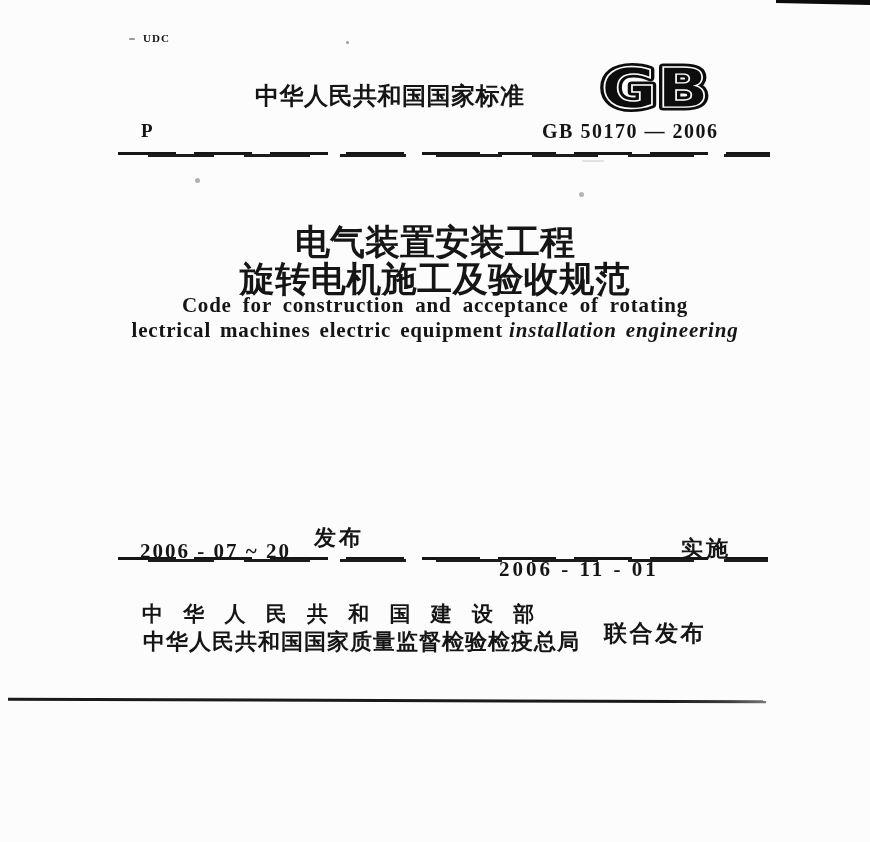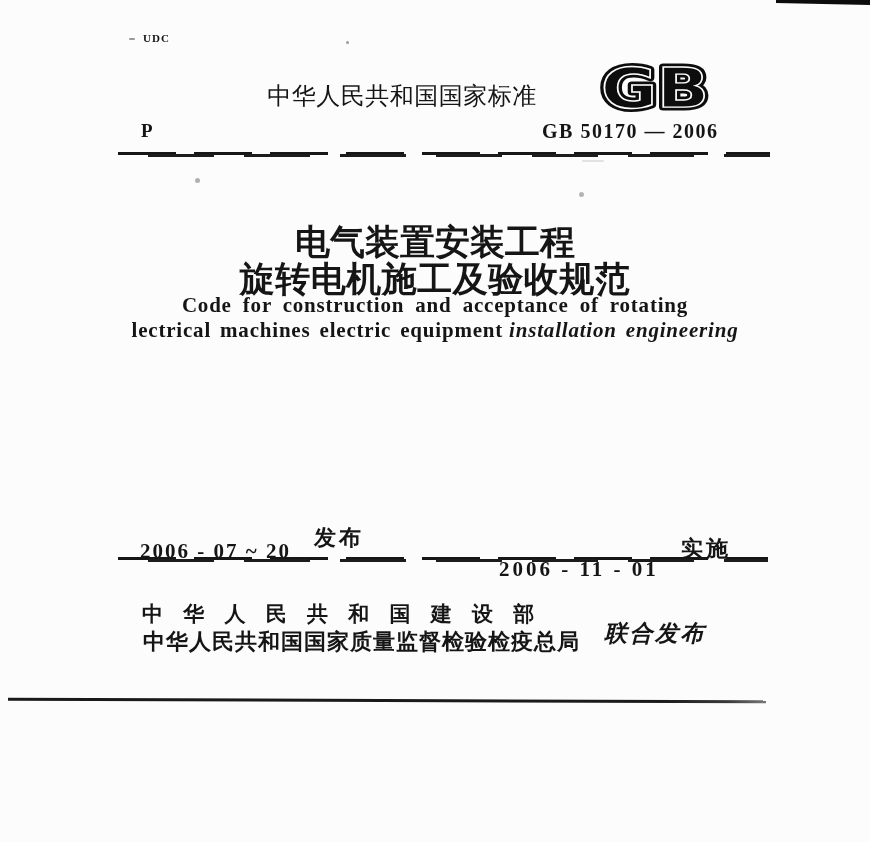--- a/index.html
+++ b/index.html
@@ -8,22 +8,22 @@
     width:870px;height:842px;
     background:#fcfcfc;
     overflow:hidden;
     font-family:"Liberation Serif","DejaVu Serif",serif;
     color:#151515;
   }
   .abs{position:absolute;line-height:1;white-space:nowrap;}
 
   
   .udc{left:143px;top:33px;font-size:11px;font-weight:bold;letter-spacing:1px;}
-  .std-heading{left:255px;top:84px;width:294px;text-align:center;
-               font-size:24px;font-weight:normal;letter-spacing:0.5px;}
+  .std-heading{left:255px;top:84px;width:294px;
+               font-size:24px;font-weight:bold;letter-spacing:0.5px;}
   .doc-class{left:141px;top:121px;font-size:19px;font-weight:bold;}
   .std-number{left:542px;top:121px;width:172px;text-align:right;
               font-size:20px;font-weight:bold;letter-spacing:1.5px;}
   .gb-logo{left:596px;top:57px;}
 
   
   .cn-title-1{left:0;top:225px;width:870px;text-align:center;
               font-size:35px;font-weight:bold;letter-spacing:0;}
   .cn-title-2{left:0;top:262px;width:870px;text-align:center;
               font-size:35px;font-weight:bold;letter-spacing:0.5px;}
@@ -35,21 +35,21 @@
 
   
   .issue-date{left:140px;top:527px;font-size:21px;font-weight:bold;letter-spacing:2px;margin-top:14px;}
   .issue-label{left:314px;top:527px;font-size:22px;font-weight:bold;letter-spacing:3px;text-align:center;}
   .effective-date{left:499px;top:527px;font-size:21px;font-weight:bold;letter-spacing:3px;margin-top:32px;}
   .effective-label{left:681px;top:538px;font-size:22px;font-weight:bold;letter-spacing:3px;}
 
   
   .pub-1{left:142px;top:604px;font-size:21px;font-weight:bold;letter-spacing:7.5px;}
   .pub-2{left:143px;top:631px;font-size:22px;font-weight:bold;letter-spacing:1px;}
-  .joint{left:604px;top:622px;font-size:23px;font-weight:bold;letter-spacing:2.5px;font-style:italic;}
+  .joint{left:604px;top:622px;font-size:23px;font-weight:bold;letter-spacing:2.5px;}
 
   
   .rule{position:absolute;}
   .rule-1{left:118px;top:152px;width:652px;height:5px;}
   .rule-2{left:118px;top:557px;width:650px;height:6px;}
   .rule .r-a,.rule .r-b{position:absolute;left:0;width:100%;height:3px;}
   .rule .r-a{top:0;background:repeating-linear-gradient(90deg,#161616 0 58px,rgba(0,0,0,0) 58px 76px);}
   .rule .r-b{top:2px;background:repeating-linear-gradient(90deg,rgba(0,0,0,0) 0 30px,#1c1c1c 30px 96px);}
   .rule-3{left:8px;top:699px;width:758px;height:2.5px;
           background:linear-gradient(90deg,#1a1a1a 0 86%,#3a3a3a 95%,#777 100%);

